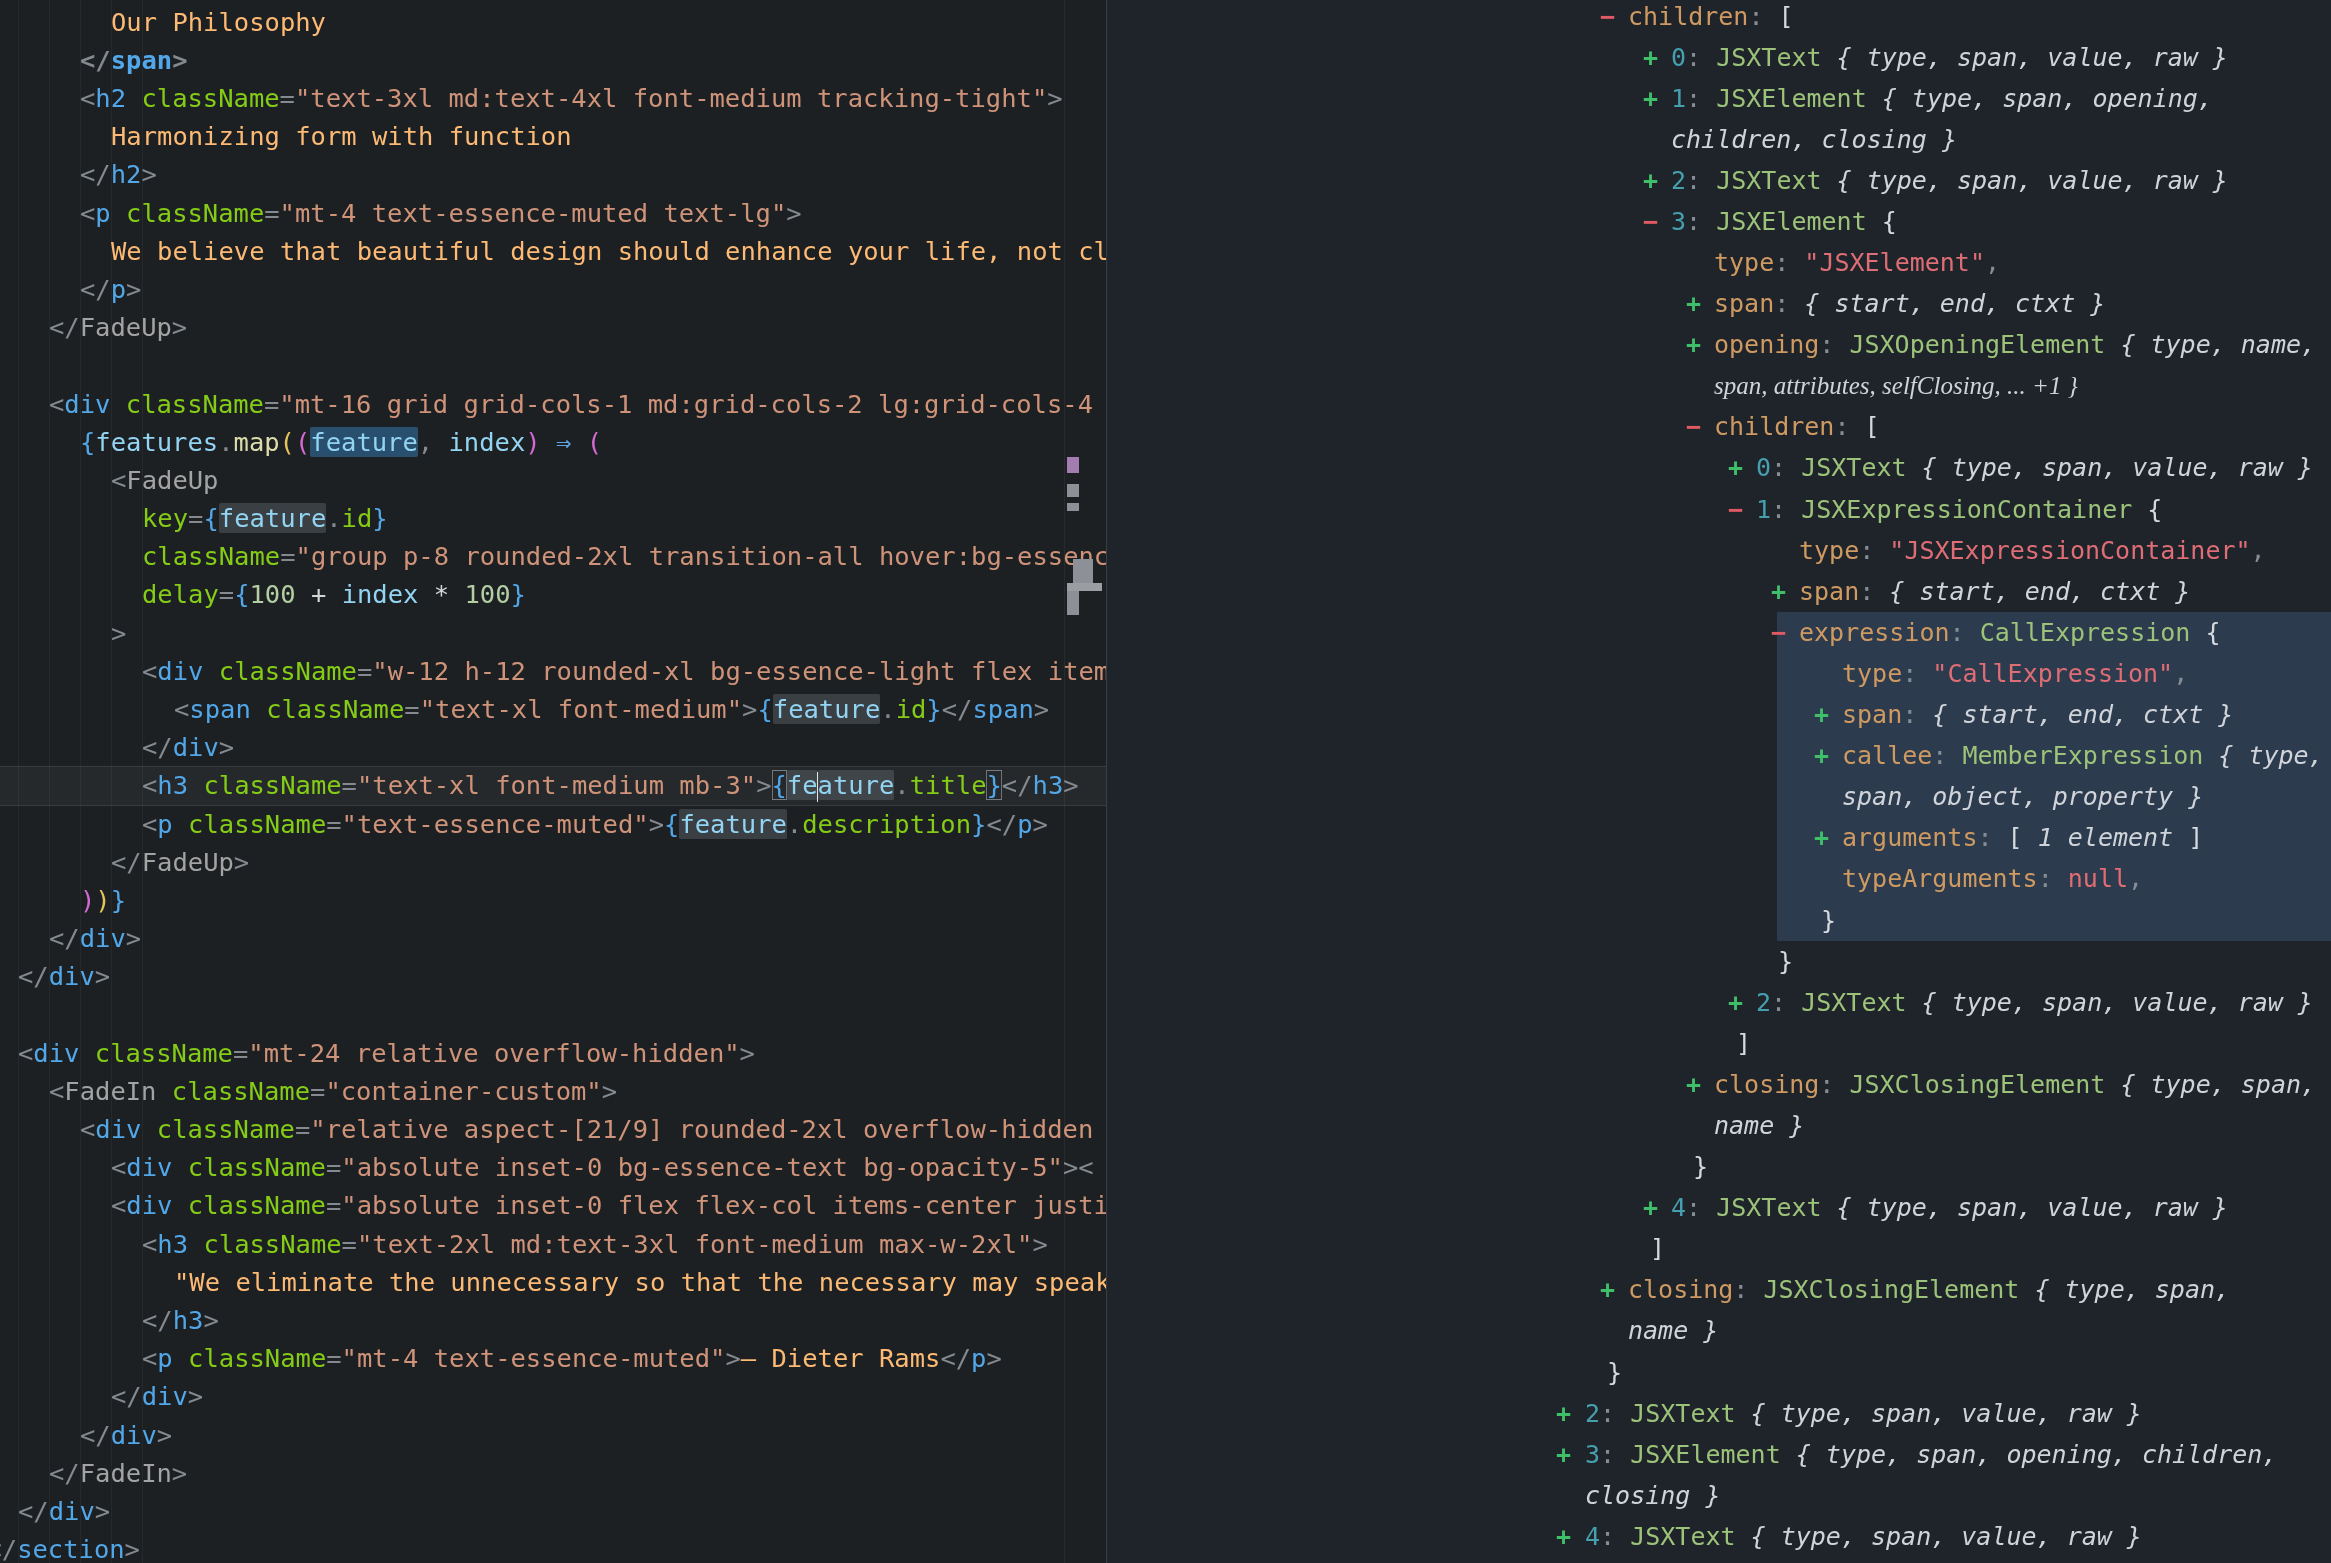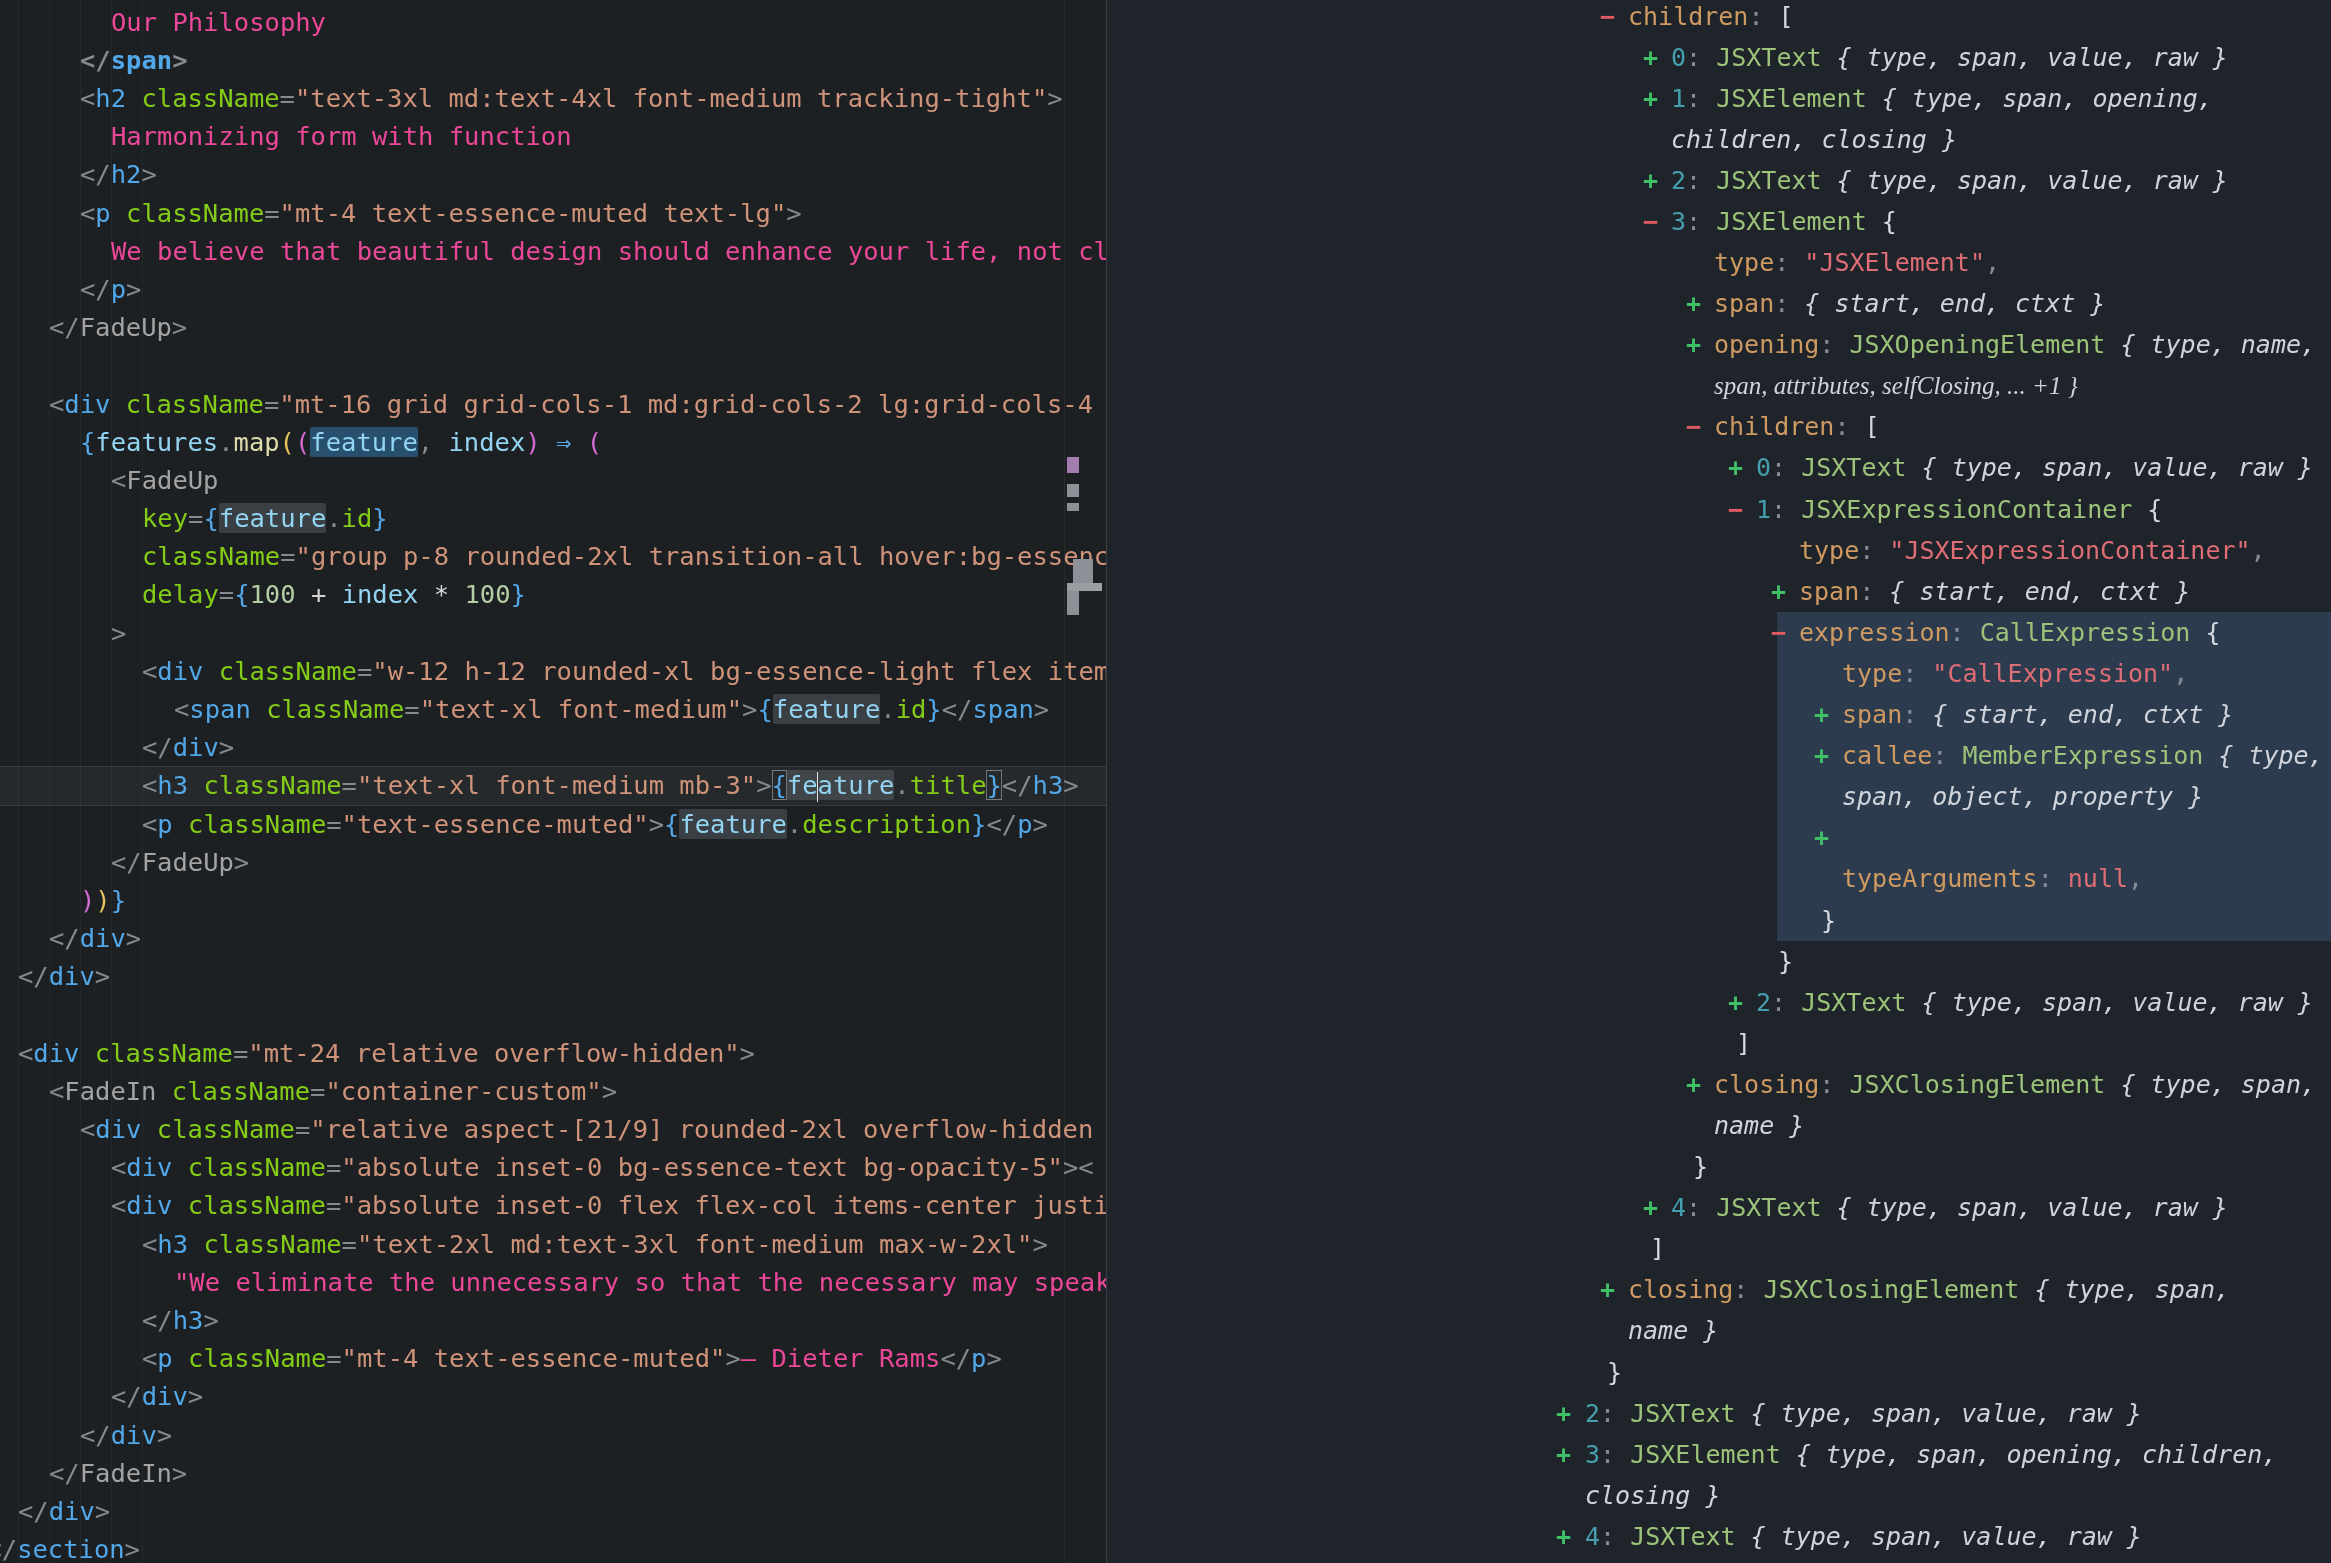--- a/index.html
+++ b/index.html
@@ -7,21 +7,21 @@
           font-family:"DejaVu Sans Mono",monospace;}
   
   .pane-left{position:absolute;left:0;top:0;width:1106px;height:1564px;background:#1d2023;overflow:hidden;}
   .pane-right{position:absolute;left:1107px;top:0;width:1224px;height:1564px;background:#1f242a;}
   .divider{position:absolute;left:1106px;top:0;width:1.8px;height:1564px;background:#3a3f45;}
   .ruler-line{position:absolute;left:1064px;top:0;width:0.9px;height:1564px;background:rgba(255,255,255,0.05);}
   .guide{position:absolute;top:0;width:0.9px;height:1564px;background:rgba(255,255,255,0.045);}
   
   .cl{position:absolute;height:38px;line-height:38px;font-size:25.5px;white-space:pre;color:#d5d5d5;}
   .t-p{color:#848a90}.t-tag{color:#52a7e8}.t-comp{color:#a3a3a3}.t-attr{color:#84cc16}
-  .t-str{color:#cf9379}.t-txt{color:#ec4899}.t-brace{color:#52a7e8}.t-var{color:#93d4f3}
+  .t-str{color:#cf9379}.t-txt{color:#fdba74}.t-brace{color:#52a7e8}.t-var{color:#93d4f3}
   .t-meth{color:#dcdcaa}.t-num{color:#b3cea3}.t-py{color:#e6c35c}.t-pm{color:#d36ad3}
   .t-op{color:#d5d5d5}.t-arr{color:#5fa8e8}
   .t-sel{background:#28506e;border-radius:1.8px;}
   .t-wh{background:rgba(125,135,145,0.30);border-radius:1.8px;}
   .t-bm{box-shadow:0 0 0 0.9px #767c83 inset;}
   .caret{display:inline-block;width:1.8px;height:30px;background:#e3e3e3;vertical-align:middle;margin:0 -0.9px 0 -0.9px;}
   .cur-line{position:absolute;left:0;width:1106px;height:38px;background:rgba(255,255,255,0.045);
             border-top:0.9px solid rgba(255,255,255,0.09);border-bottom:0.9px solid rgba(255,255,255,0.09);}
   
   .deco{position:absolute;}
@@ -121,21 +121,21 @@
       <div class="al" style="top: 406px;"><span class="sg sm" style="left: 1686px;">−</span><span class="tx" style="left: 1714px;"><span class="a-key">children</span><span class="a-pn">: </span><span class="a-br">[</span></span></div>
       <div class="al" style="top: 447px;"><span class="sg sp" style="left: 1728px;">+</span><span class="tx" style="left: 1756px;"><span class="a-idx">0</span><span class="a-pn">: </span><span class="a-typ">JSXText</span><span class="a-prev"> { type, span, value, raw }</span></span></div>
       <div class="al" style="top: 489px;"><span class="sg sm" style="left: 1728px;">−</span><span class="tx" style="left: 1756px;"><span class="a-idx">1</span><span class="a-pn">: </span><span class="a-typ">JSXExpressionContainer</span><span class="a-br"> {</span></span></div>
       <div class="al" style="top: 530px;"><span class="tx" style="left: 1799px;"><span class="a-key">type</span><span class="a-pn">: </span><span class="a-str">"JSXExpressionContainer"</span><span class="a-pn">,</span></span></div>
       <div class="al" style="top: 571px;"><span class="sg sp" style="left: 1771px;">+</span><span class="tx" style="left: 1799px;"><span class="a-key">span</span><span class="a-pn">: </span><span class="a-prev">{ start, end, ctxt }</span></span></div>
       <div class="al" style="top: 612px;"><span class="sg sm" style="left: 1771px;">−</span><span class="tx" style="left: 1799px;"><span class="a-key">expression</span><span class="a-pn">: </span><span class="a-typ">CallExpression</span><span class="a-br"> {</span></span></div>
       <div class="al" style="top: 653px;"><span class="tx" style="left: 1842px;"><span class="a-key">type</span><span class="a-pn">: </span><span class="a-str">"CallExpression"</span><span class="a-pn">,</span></span></div>
       <div class="al" style="top: 694px;"><span class="sg sp" style="left: 1814px;">+</span><span class="tx" style="left: 1842px;"><span class="a-key">span</span><span class="a-pn">: </span><span class="a-prev">{ start, end, ctxt }</span></span></div>
       <div class="al" style="top: 735px;"><span class="sg sp" style="left: 1814px;">+</span><span class="tx" style="left: 1842px;"><span class="a-key">callee</span><span class="a-pn">: </span><span class="a-typ">MemberExpression</span><span class="a-prev"> { type,</span></span></div>
       <div class="al" style="top: 776px;"><span class="tx" style="left: 1842px;"><span class="a-prev">span, object, property }</span></span></div>
-      <div class="al" style="top: 817px;"><span class="sg sp" style="left: 1814px;">+</span></div>
+      <div class="al" style="top: 817px;"><span class="sg sp" style="left: 1814px;">+</span><span class="tx" style="left: 1842px;"><span class="a-key">arguments</span><span class="a-pn">: </span><span class="a-br">[</span><span class="a-prev"> 1 element </span><span class="a-br">]</span></span></div>
       <div class="al" style="top: 858px;"><span class="tx" style="left: 1842px;"><span class="a-key">typeArguments</span><span class="a-pn">: </span><span class="a-kw">null</span><span class="a-pn">,</span></span></div>
       <div class="al" style="top: 900px;"><span class="tx" style="left: 1821px;"><span class="a-br">}</span></span></div>
       <div class="al" style="top: 941px;"><span class="tx" style="left: 1778px;"><span class="a-br">}</span></span></div>
       <div class="al" style="top: 982px;"><span class="sg sp" style="left: 1728px;">+</span><span class="tx" style="left: 1756px;"><span class="a-idx">2</span><span class="a-pn">: </span><span class="a-typ">JSXText</span><span class="a-prev"> { type, span, value, raw }</span></span></div>
       <div class="al" style="top: 1023px;"><span class="tx" style="left: 1736px;"><span class="a-br">]</span></span></div>
       <div class="al" style="top: 1064px;"><span class="sg sp" style="left: 1686px;">+</span><span class="tx" style="left: 1714px;"><span class="a-key">closing</span><span class="a-pn">: </span><span class="a-typ">JSXClosingElement</span><span class="a-prev"> { type, span,</span></span></div>
       <div class="al" style="top: 1105px;"><span class="tx" style="left: 1714px;"><span class="a-prev">name }</span></span></div>
       <div class="al" style="top: 1146px;"><span class="tx" style="left: 1693px;"><span class="a-br">}</span></span></div>
       <div class="al" style="top: 1187px;"><span class="sg sp" style="left: 1643px;">+</span><span class="tx" style="left: 1671px;"><span class="a-idx">4</span><span class="a-pn">: </span><span class="a-typ">JSXText</span><span class="a-prev"> { type, span, value, raw }</span></span></div>
       <div class="al" style="top: 1228px;"><span class="tx" style="left: 1650px;"><span class="a-br">]</span></span></div>

